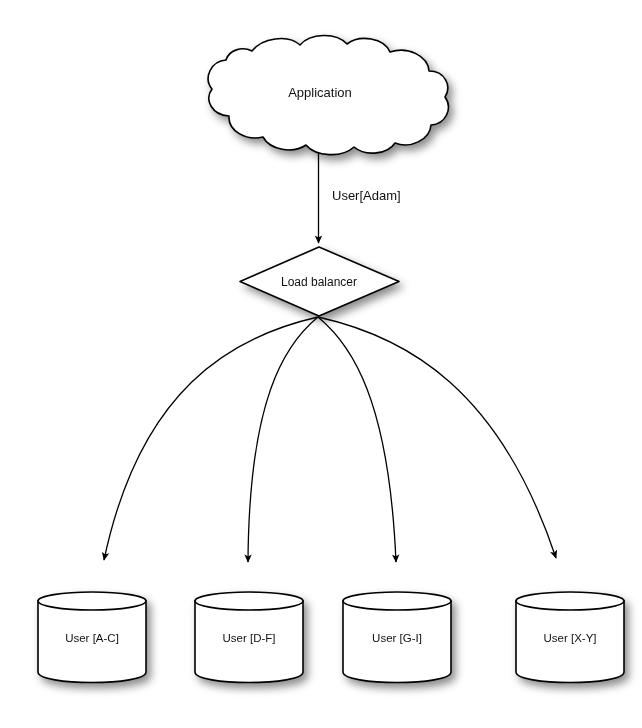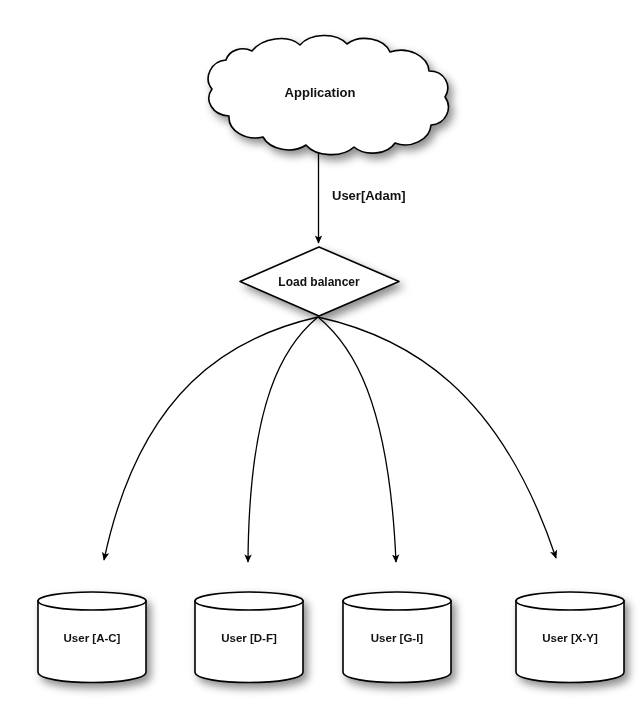--- a/index.html
+++ b/index.html
@@ -13,21 +13,20 @@
     width: 642px;
     height: 728px;
     overflow: hidden;
     position: relative;
   }
   #diagram-root {
     position: relative;
     width: 642px;
     height: 728px;
     background: #ffffff;
-    font-weight: bold;
   }
   svg#diagram-canvas {
     position: absolute;
     top: 0;
     left: 0;
     width: 642px;
     height: 728px;
     display: block;
   }
   .node-shape {

